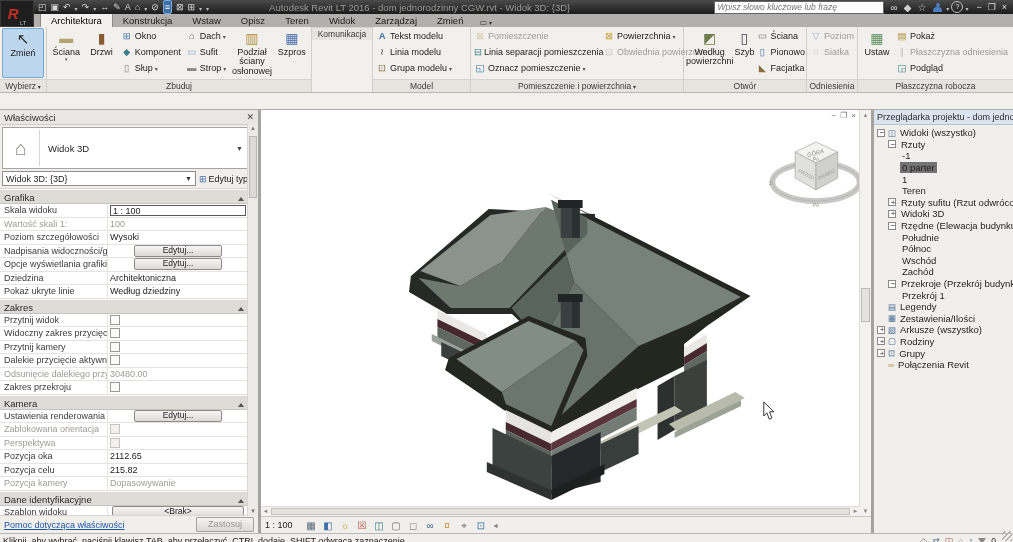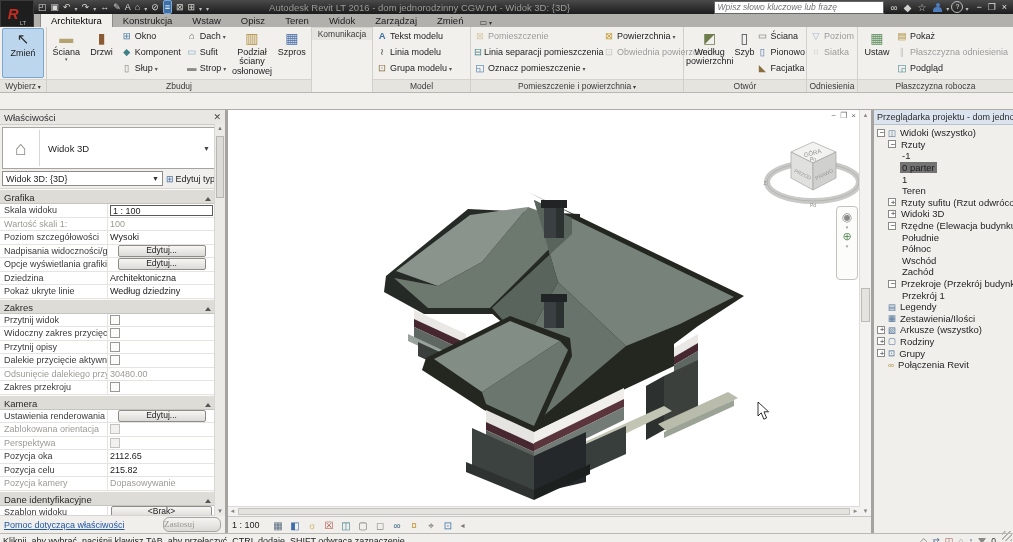--- a/index.html
+++ b/index.html
@@ -78,21 +78,21 @@
 .ic-grid2::before{content:"⌗";color:#8a8a86;}
 .ic-set::before{content:"▦";color:#5f8f5f;}
 .ic-show::before{content:"▤";color:#b08f3e;}
 .ic-refpl::before{content:"∥";color:#8a8a86;}
 .ic-viewer::before{content:"◲";color:#3f7f87;}
 
 .optionsbar{height:16px;background:#f1f0ed;border-bottom:1px solid #aeaca8;}
 
 .main{display:flex;height:423px;background:#a5a3a0;}
 
-.props{width:225px;background:#f0efec;position:relative;margin-right:3px;display:flex;flex-direction:column;}
+.props{width:258px;background:#f0efec;position:relative;margin-right:3px;display:flex;flex-direction:column;}
 .ptitle{height:14px;background:#e9e7e3;border-bottom:1px solid #cfccc8;display:flex;justify-content:space-between;align-items:center;padding:0 4px;font-size:9.5px;color:#2e2e2e;}
 .closex{font-size:9px;color:#444;}
 .typesel{height:40px;background:#fff;border:1px solid #a6a4a0;margin:2px 10px 2px 2px;display:flex;align-items:center;}
 .typesel .thumb{width:36px;height:36px;border-right:1px solid #d8d6d2;font-size:20px;color:#8a8a86;text-align:center;line-height:36px;}
 .typesel .tname{flex:1;padding-left:8px;font-size:9.5px;color:#222;}
 .typesel .tdd{font-size:7px;color:#444;padding-right:4px;}
 .combo-row{display:flex;height:15px;margin:0 10px 2px 2px;gap:3px;align-items:center;}
 .combo{flex:1;height:13px;background:#fff;border:1px solid #8e8c88;font-size:9px;display:flex;align-items:center;justify-content:space-between;padding:0 3px;color:#222;}
 .combo .dd{font-size:7px;color:#333;}
 .edit-type{display:flex;align-items:center;font-size:9px;color:#222;gap:2px;}
@@ -104,21 +104,21 @@
 .plab{flex:0 0 103px;font-size:9px;color:#3a3a3a;padding-left:4px;white-space:nowrap;overflow:hidden;border-right:1px solid #e6e4e0;line-height:12.5px;}
 .pval{flex:1;font-size:9px;color:#222;padding:0 2px;line-height:12px;white-space:nowrap;overflow:hidden;display:flex;align-items:center;}
 .prow.dis .plab,.prow.dis .pval{color:#9d9b97;}
 .vfocus{border:1px solid #5a5a5a;background:#fff;width:100%;padding:0 2px;box-sizing:border-box;height:11px;line-height:10px;}
 .pbtn{margin:0 auto;width:86px;height:10px;line-height:9.5px;text-align:center;font-size:8.5px;background:linear-gradient(#f7f6f4,#dcdad6);border:1px solid #8e8c88;border-radius:2px;color:#222;}
 .pbtn.wide{width:96%;}
 .pcheck{width:8px;height:8px;border:1px solid #9a9a94;background:#fcfcfb;display:inline-block;}
 .prow.dis .pcheck{border-color:#c5c3bf;background:#f2f1ef;}
 .props-bottom{height:17px;border-top:1px solid #d8d6d2;display:flex;justify-content:space-between;align-items:center;padding:0 4px;background:#f0efec;}
 .help-link{font-size:9px;color:#1f55a5;text-decoration:underline;}
-.apply-btn{width:56px;height:13px;line-height:12px;text-align:left;font-size:9px;color:#97958f;background:linear-gradient(#f5f4f2,#dcdad6);border:1px solid #a6a4a0;border-radius:6px;font-family:Liberation Serif, serif;}
+.apply-btn{width:56px;height:13px;line-height:12px;text-align:center;font-size:9px;color:#97958f;background:linear-gradient(#f5f4f2,#dcdad6);border:1px solid #a6a4a0;border-radius:1px;}
 .pscroll{position:absolute;right:0;top:14px;bottom:17px;width:10px;background:#eceae7;border-left:1px solid #d8d6d2;}
 .pscroll .sarr{position:absolute;left:0;right:0;height:9px;text-align:center;font-size:6px;color:#777;line-height:9px;}
 .pscroll .sarr.up{top:0;} .pscroll .sarr.dn{bottom:0;}
 .pscroll .sthumb{position:absolute;left:1px;right:1px;top:12px;height:60px;background:#dddbd7;border:1px solid #b9b7b3;}
 
 .canvaswrap{flex:1;display:flex;flex-direction:column;background:#fff;position:relative;}
 .canvas{flex:1;position:relative;background:#fff;overflow:hidden;}
 .canvas svg.scene{position:absolute;left:0;top:0;}
 .winctl{position:absolute;top:1px;right:15px;display:flex;gap:4px;color:#6f6f6c;font-size:8px;z-index:6;}
 .vscroll{position:absolute;right:0;top:0;bottom:0;width:11px;background:#f3f2f0;border-left:1px solid #dddbd8;z-index:5;}
@@ -481,21 +481,21 @@
               <span class="pcheck"></span>
             </span>
           </div>
         <div class="prow">
             <span class="plab">Widoczny zakres przycięcia</span>
             <span class="pval">
               <span class="pcheck"></span>
             </span>
           </div>
         <div class="prow">
-            <span class="plab">Przytnij opisy</span>
+            <span class="plab">Przytnij kamery</span>
             <span class="pval">
               <span class="pcheck"></span>
             </span>
           </div>
         <div class="prow">
             <span class="plab">Dalekie przycięcie aktywne</span>
             <span class="pval">
               <span class="pcheck"></span>
             </span>
           </div>

